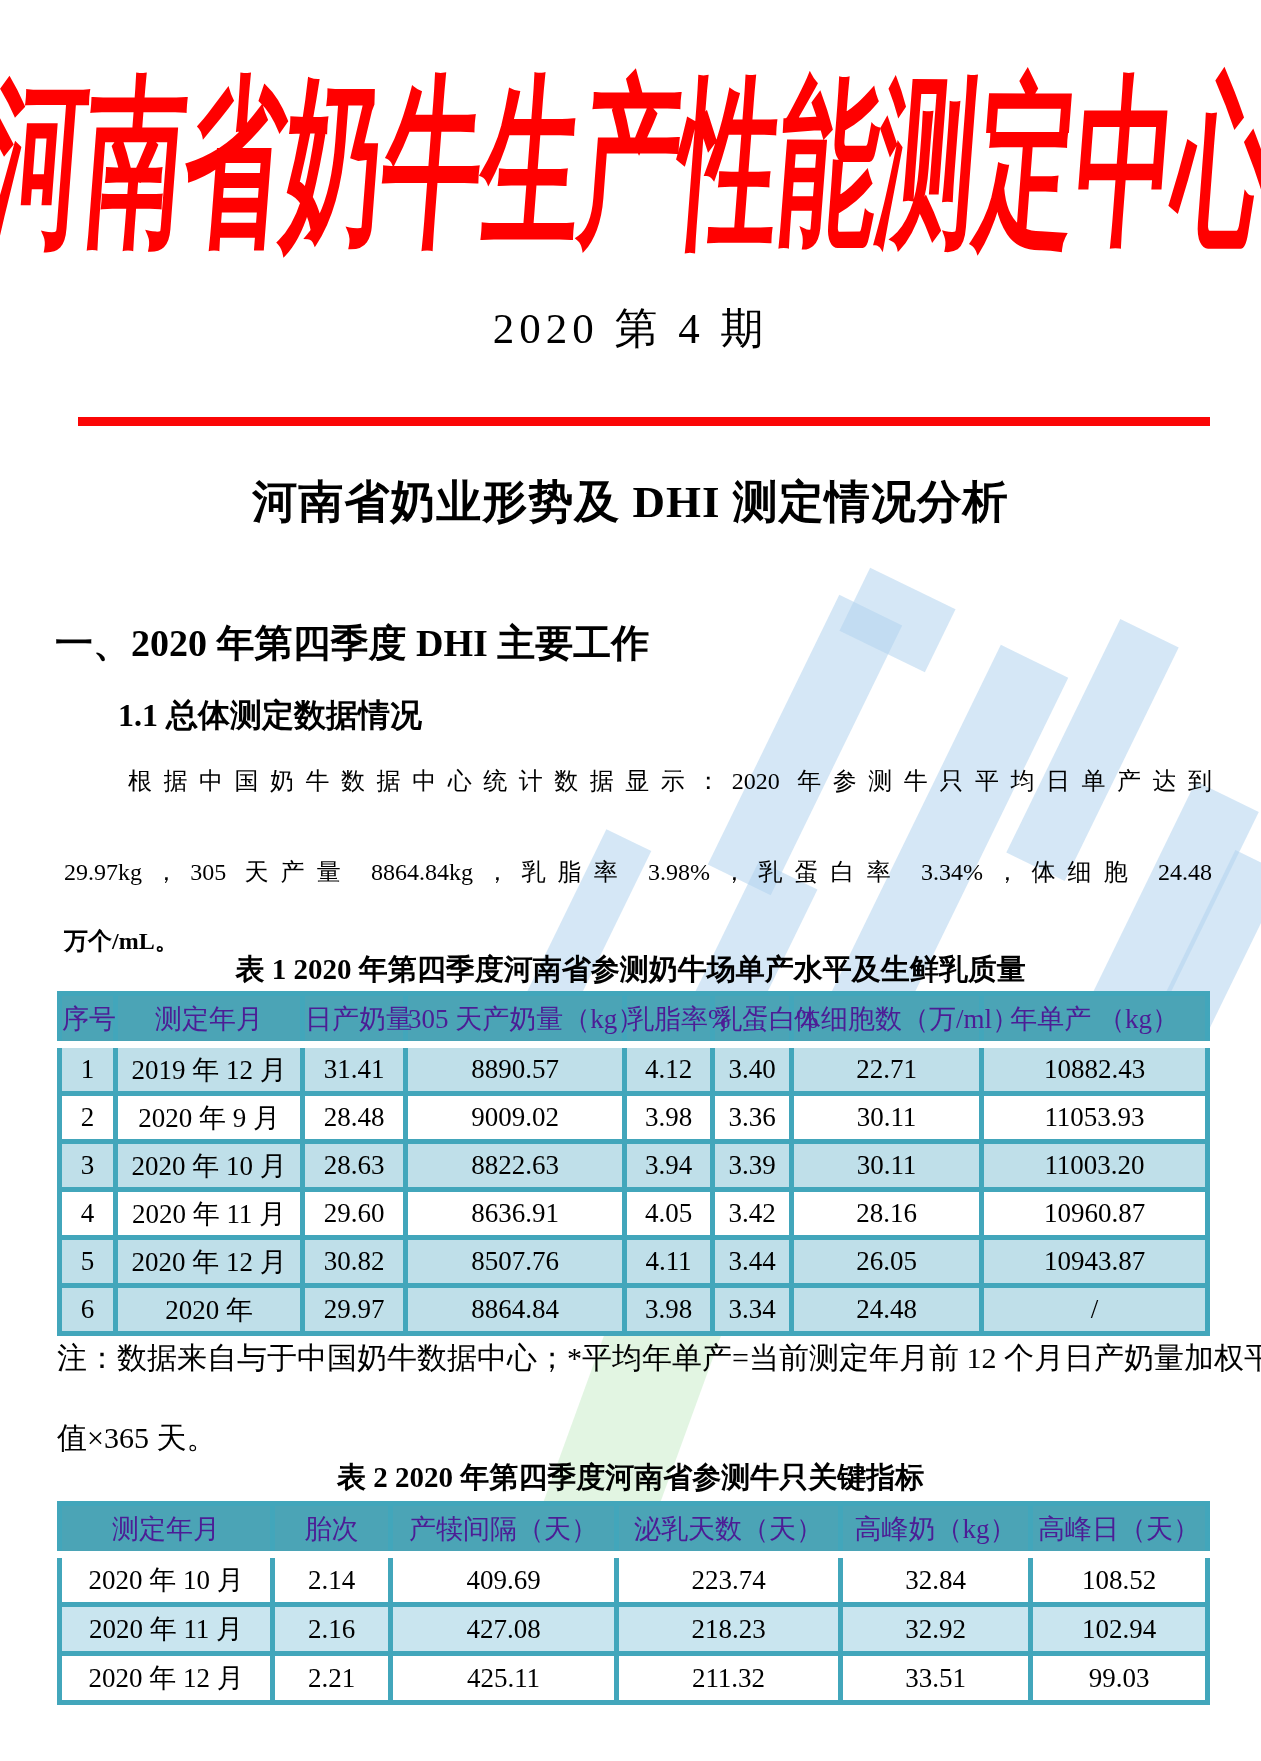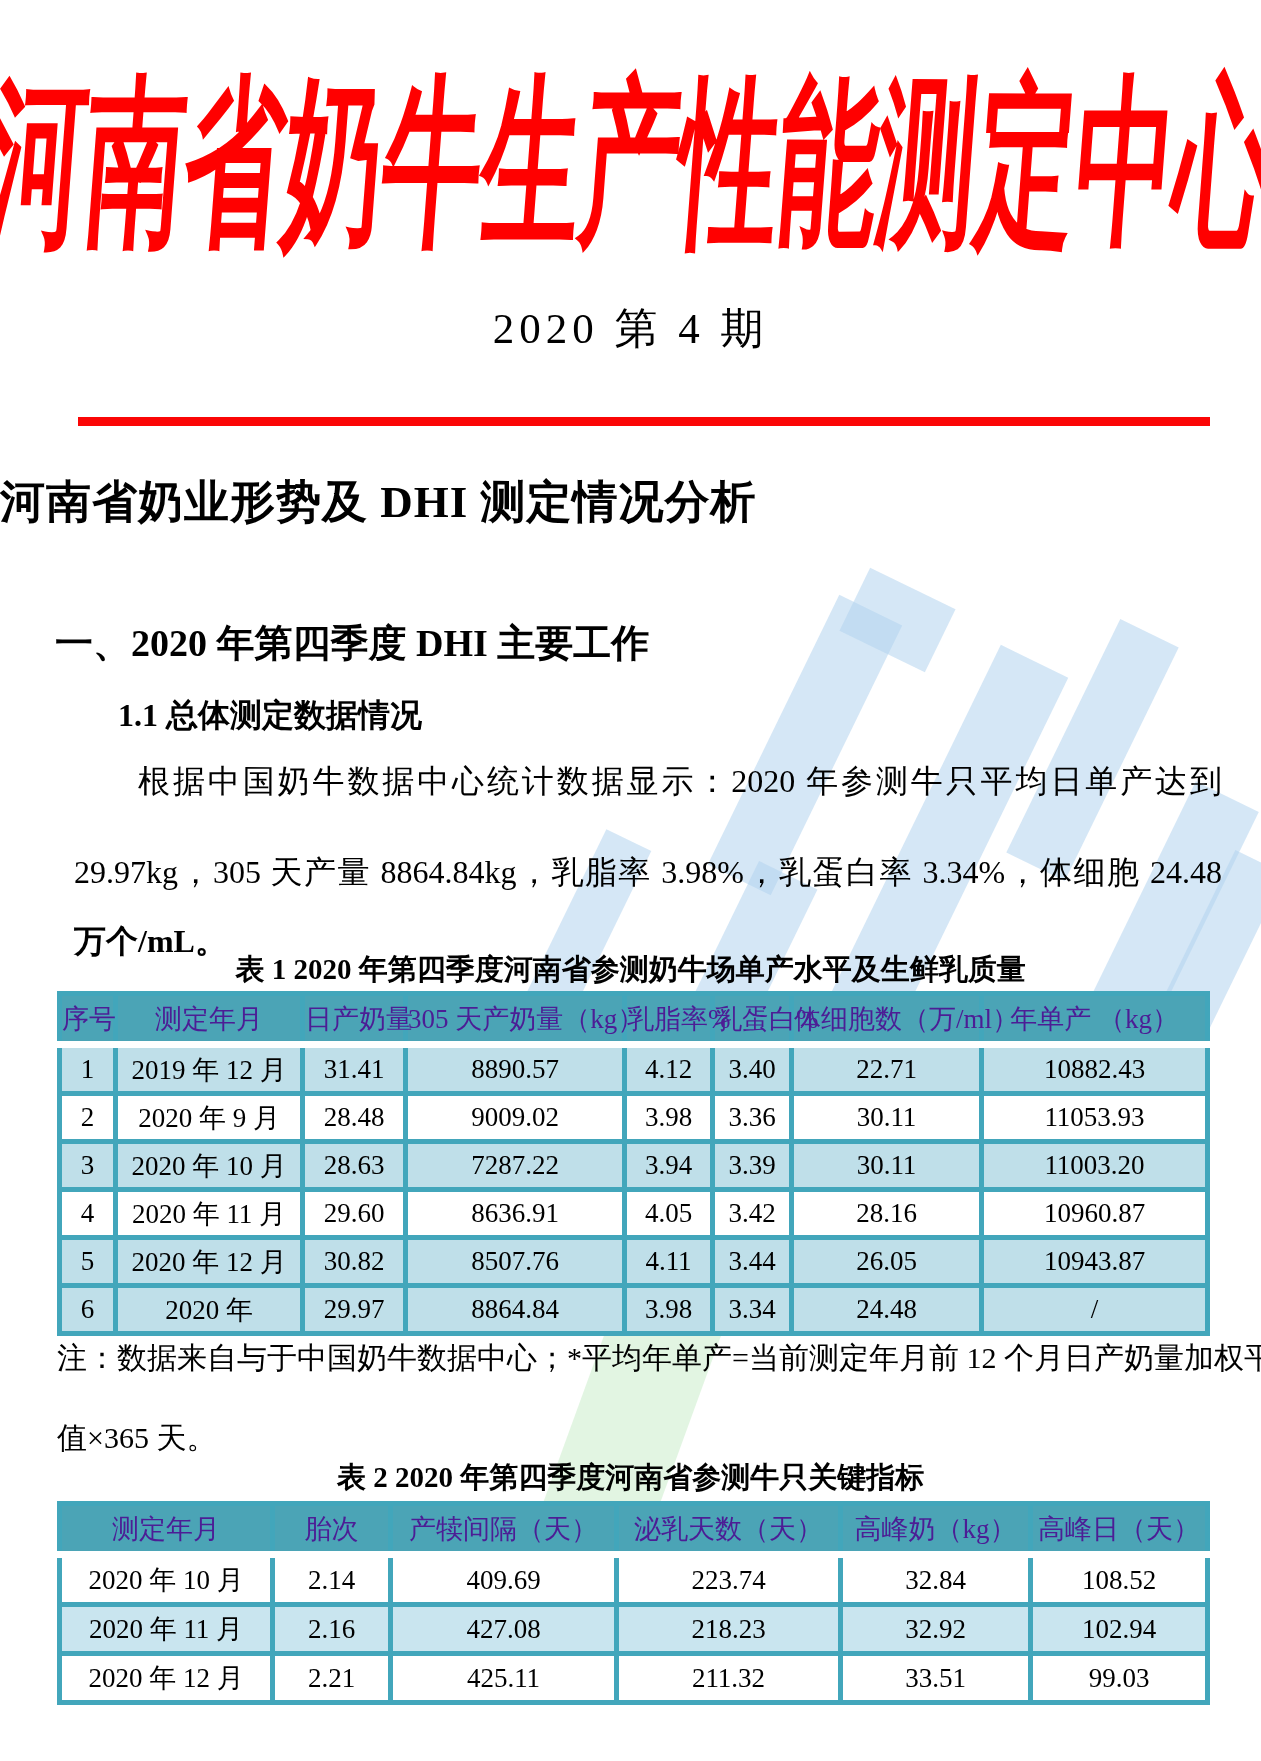--- a/index.html
+++ b/index.html
@@ -35,27 +35,27 @@
     font-size:99px;font-weight:bold;color:#ff0000;
     white-space:nowrap;letter-spacing:0px;
     transform:scaleY(1.85) skewX(-8deg);
   }
   .issue{
     left:0;top:300px;width:1261px;text-align:center;
     font-size:43px;font-weight:normal;letter-spacing:5px;
   }
   .red-rule{left:78px;top:417px;width:1132px;height:9px;background:#fb0606;}
   .doc-title{
-    left:0;top:472px;width:1261px;text-align:left;
+    left:0;top:472px;width:1261px;text-align:center;
     font-size:45px;font-weight:bold;letter-spacing:1px;
   }
   .sec1{left:55px;top:618px;width:1150px;font-size:38px;font-weight:bold;}
   .sec11{left:118px;top:694px;width:1090px;font-size:32px;font-weight:bold;}
   .para-line{
-    left:74px;width:1148px;font-size:32px;line-height:42px;
+    left:64px;width:1148px;font-size:24px;line-height:42px;
     text-align:justify;text-align-last:justify;white-space:nowrap;
   }
   .pl0{top:760px;padding-left:64px;width:1084px;}
   .pl1{top:840px;margin-top:11px;}
   .pl2{top:920px;text-align:right;text-align-last:left;font-weight:bold;}
   .tcaption{
     left:0;width:1261px;text-align:center;
     font-size:29px;font-weight:bold;
   }
   .t1cap{top:950px;}
@@ -168,21 +168,21 @@
         <td>9009.02</td>
         <td>3.98</td>
         <td>3.36</td>
         <td>30.11</td>
         <td>11053.93</td>
       </tr>
       <tr class="row-blue">
         <td>3</td>
         <td>2020 年 10 月</td>
         <td>28.63</td>
-        <td>7287.22</td>
+        <td>8822.63</td>
         <td>3.94</td>
         <td>3.39</td>
         <td>30.11</td>
         <td>11003.20</td>
       </tr>
       <tr class="row-white">
         <td>4</td>
         <td>2020 年 11 月</td>
         <td>29.60</td>
         <td>8636.91</td>

